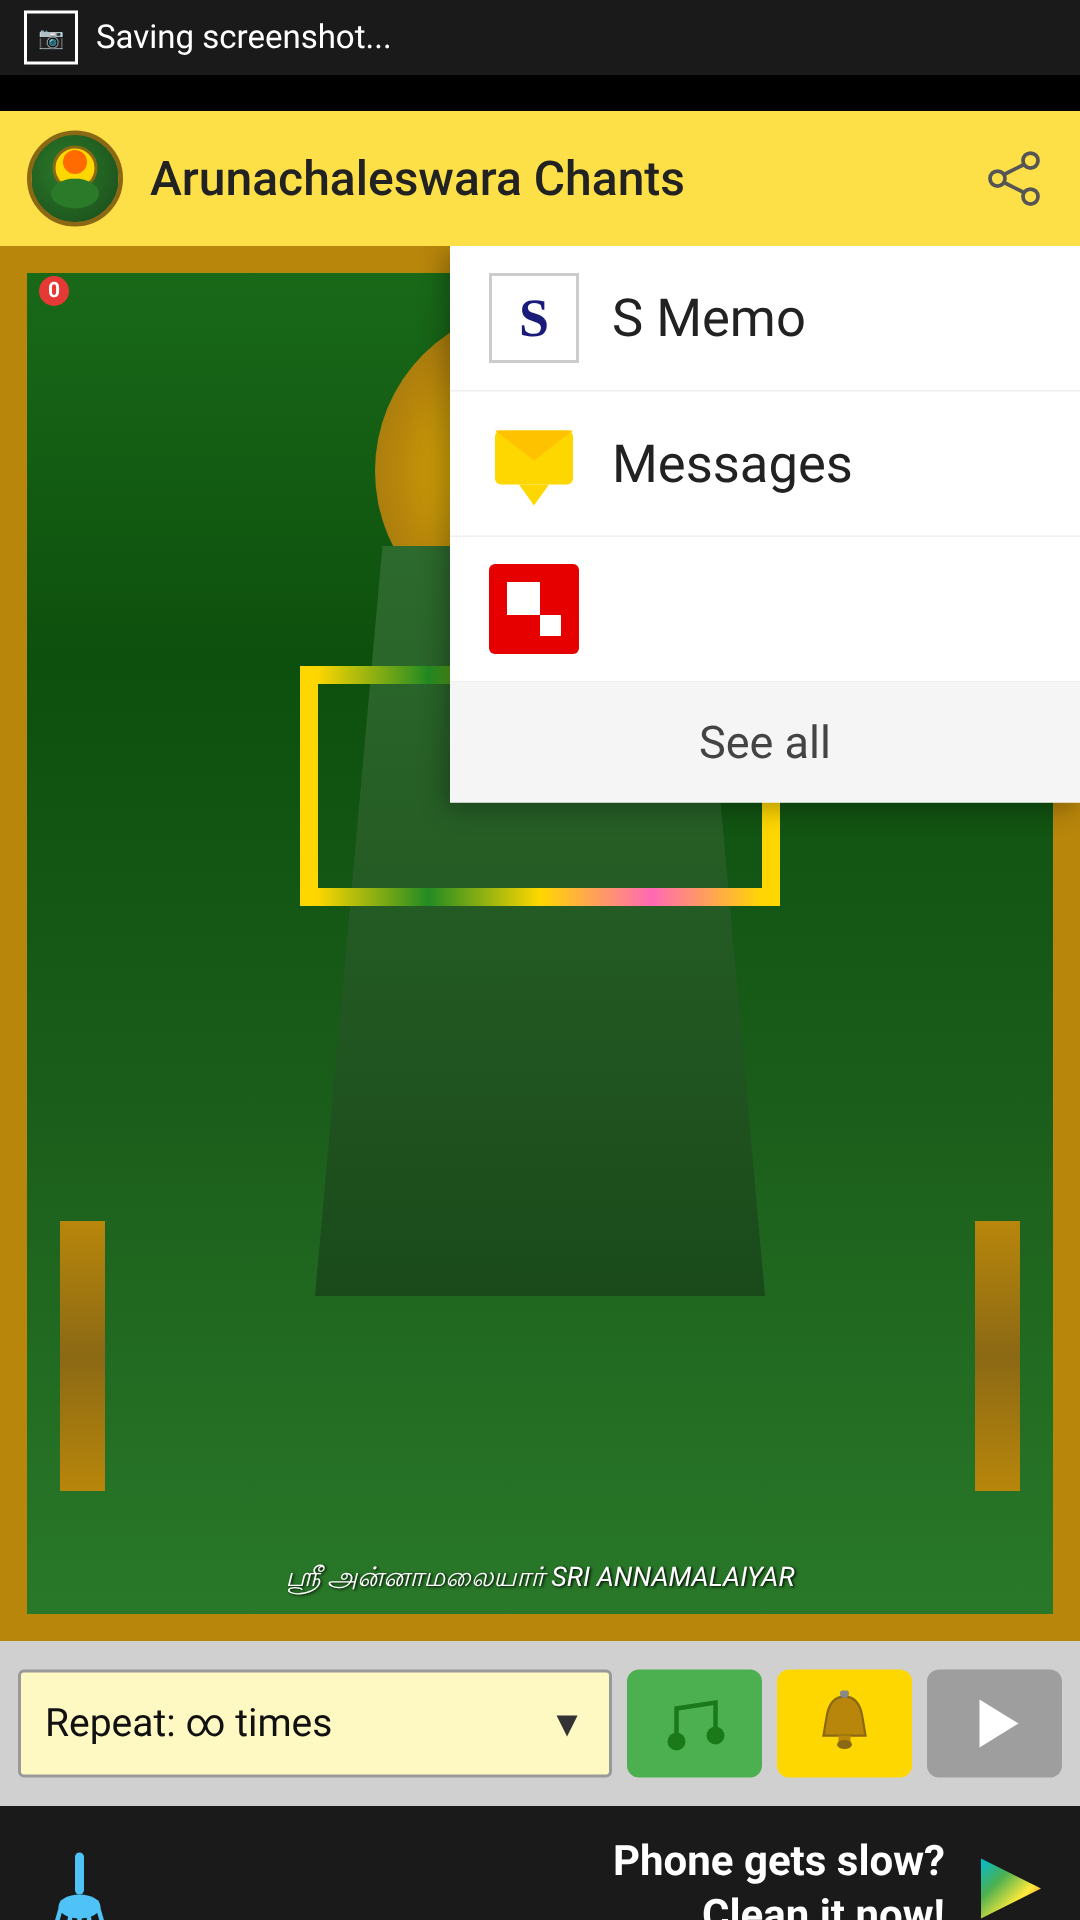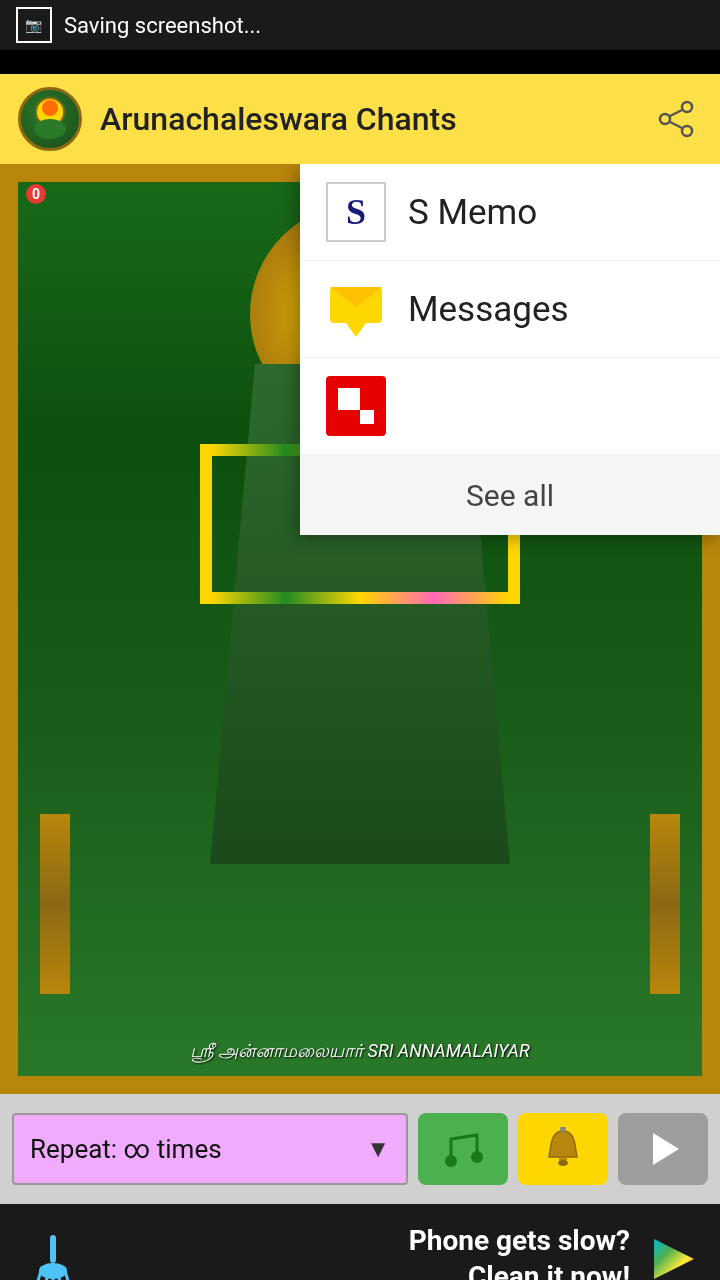--- a/index.html
+++ b/index.html
@@ -217,21 +217,21 @@
       height: 110px;
       background: #d0d0d0;
       display: flex;
       align-items: center;
       padding: 0 12px;
       gap: 10px;
     }
     .repeat-dropdown {
       flex: 1;
       height: 72px;
-      background: #f0abfc;
+      background: #fef9c3;
       border: 2px solid #999;
       border-radius: 4px;
       display: flex;
       align-items: center;
       padding: 0 16px;
       cursor: pointer;
     }
     .repeat-text {
       font-size: 26px;
       color: #111;

